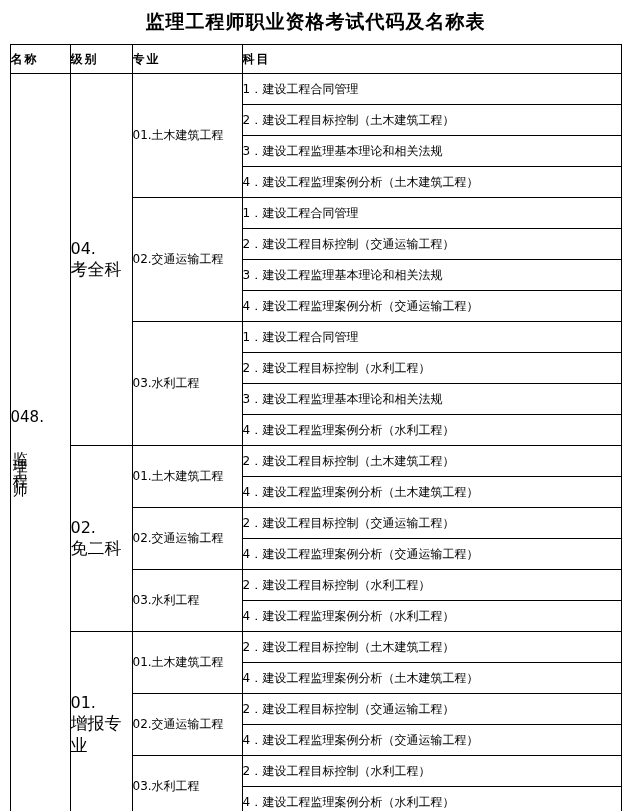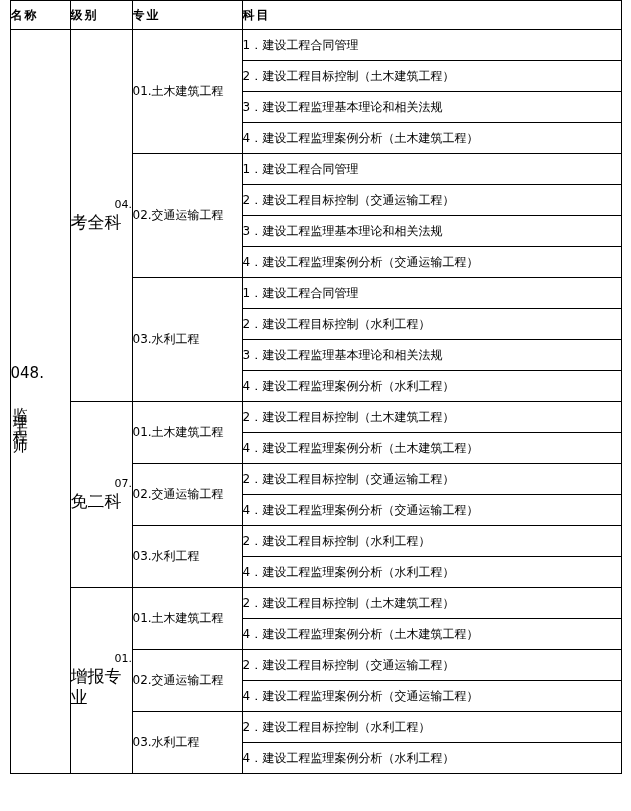--- a/index.html
+++ b/index.html
@@ -69,22 +69,21 @@
     text-orientation: upright;
     letter-spacing: 8px;
     font-size: 15px;
   }
   .level-cell {
     font-size: 12px;
     line-height: 1.35;
   }
   .level-cell .lv-num {
     display: block;
-    font-size: 11px;
-    margin-left: 44px;
+    font-size: 16px;
   }
   .level-cell .lv-txt {
     display: block;
     font-size: 17px;
   }
   .major-cell {
     font-size: 12.5px;
   }
   .subject-cell {
     text-align: left;
@@ -96,20 +95,21 @@
   .subject-cell .idx {
     display: inline-block;
     min-width: 20px;
   }
 </style>
 </head>
 <body>
 
 <div class="page">
 
+  <div class="doc-title">监理工程师职业资格考试代码及名称表</div>
 
   <table class="main">
     <colgroup>
       <col class="col-name">
       <col class="col-level">
       <col class="col-major">
       <col class="col-subject">
     </colgroup>
     <tbody>
       <tr class="hdr">
@@ -157,21 +157,21 @@
           <td class="subject-cell"><span class="idx">2．</span><span>建设工程目标控制（水利工程）</span></td>
         </tr>
         <tr>
           <td class="subject-cell"><span class="idx">3．</span><span>建设工程监理基本理论和相关法规</span></td>
         </tr>
         <tr>
           <td class="subject-cell"><span class="idx">4．</span><span>建设工程监理案例分析（水利工程）</span></td>
         </tr>
         <tr>
           <td rowspan="6" class="level-cell">
-            <span class="lv-num">07.</span>
+            <span class="lv-num">02.</span>
             <span class="lv-txt">免二科</span>
           </td>
           <td rowspan="2" class="major-cell">01.土木建筑工程</td>
           <td class="subject-cell"><span class="idx">2．</span><span>建设工程目标控制（土木建筑工程）</span></td>
         </tr>
         <tr>
           <td class="subject-cell"><span class="idx">4．</span><span>建设工程监理案例分析（土木建筑工程）</span></td>
         </tr>
         <tr>
           <td rowspan="2" class="major-cell">02.交通运输工程</td>

